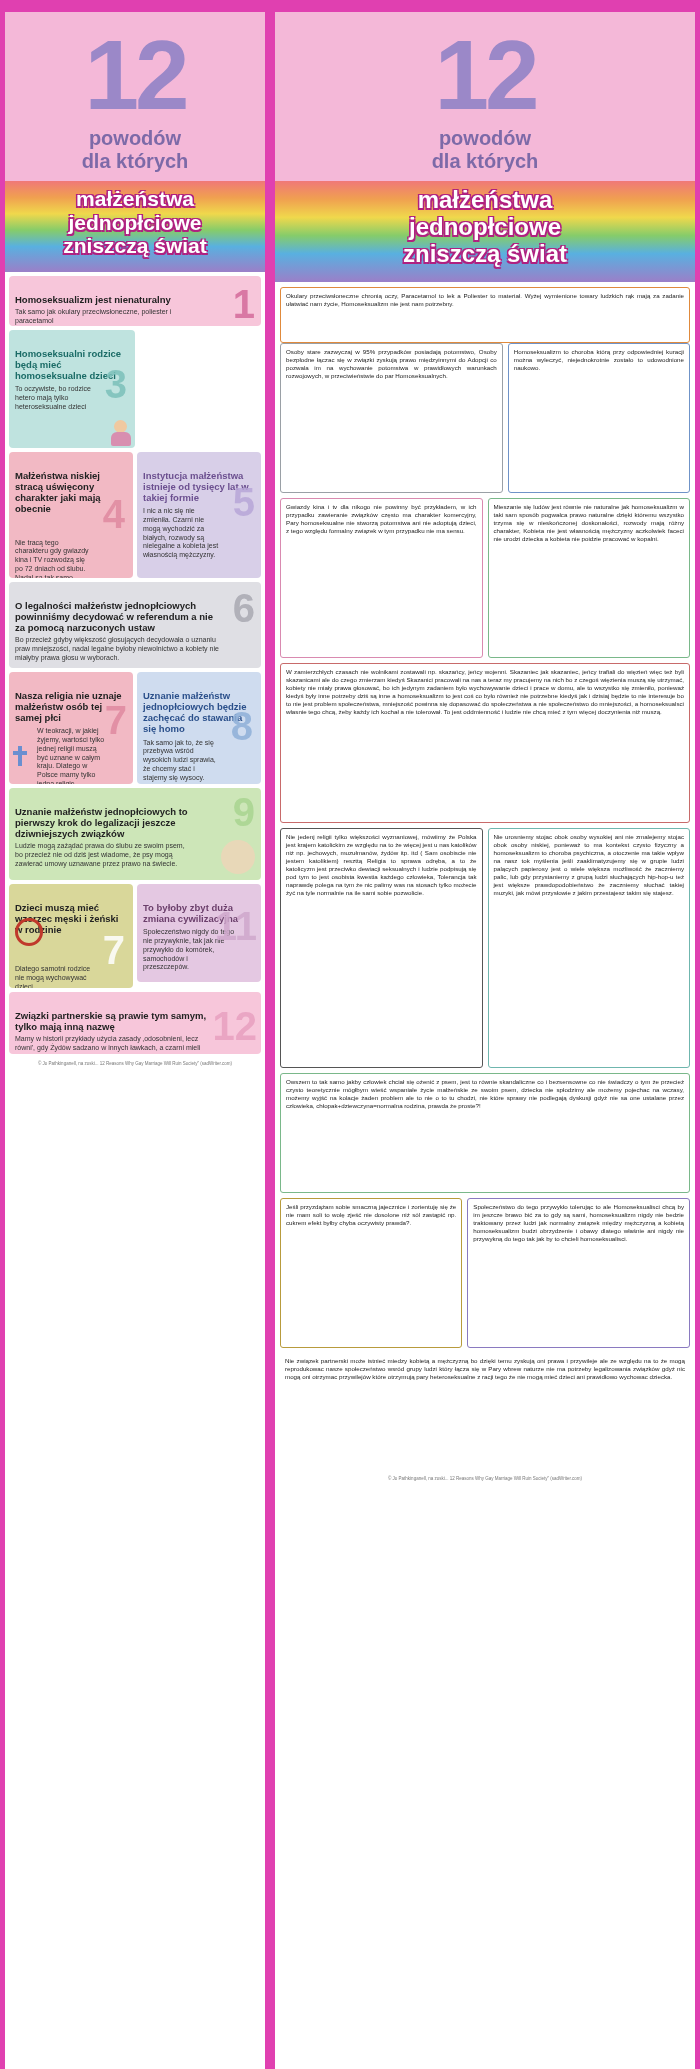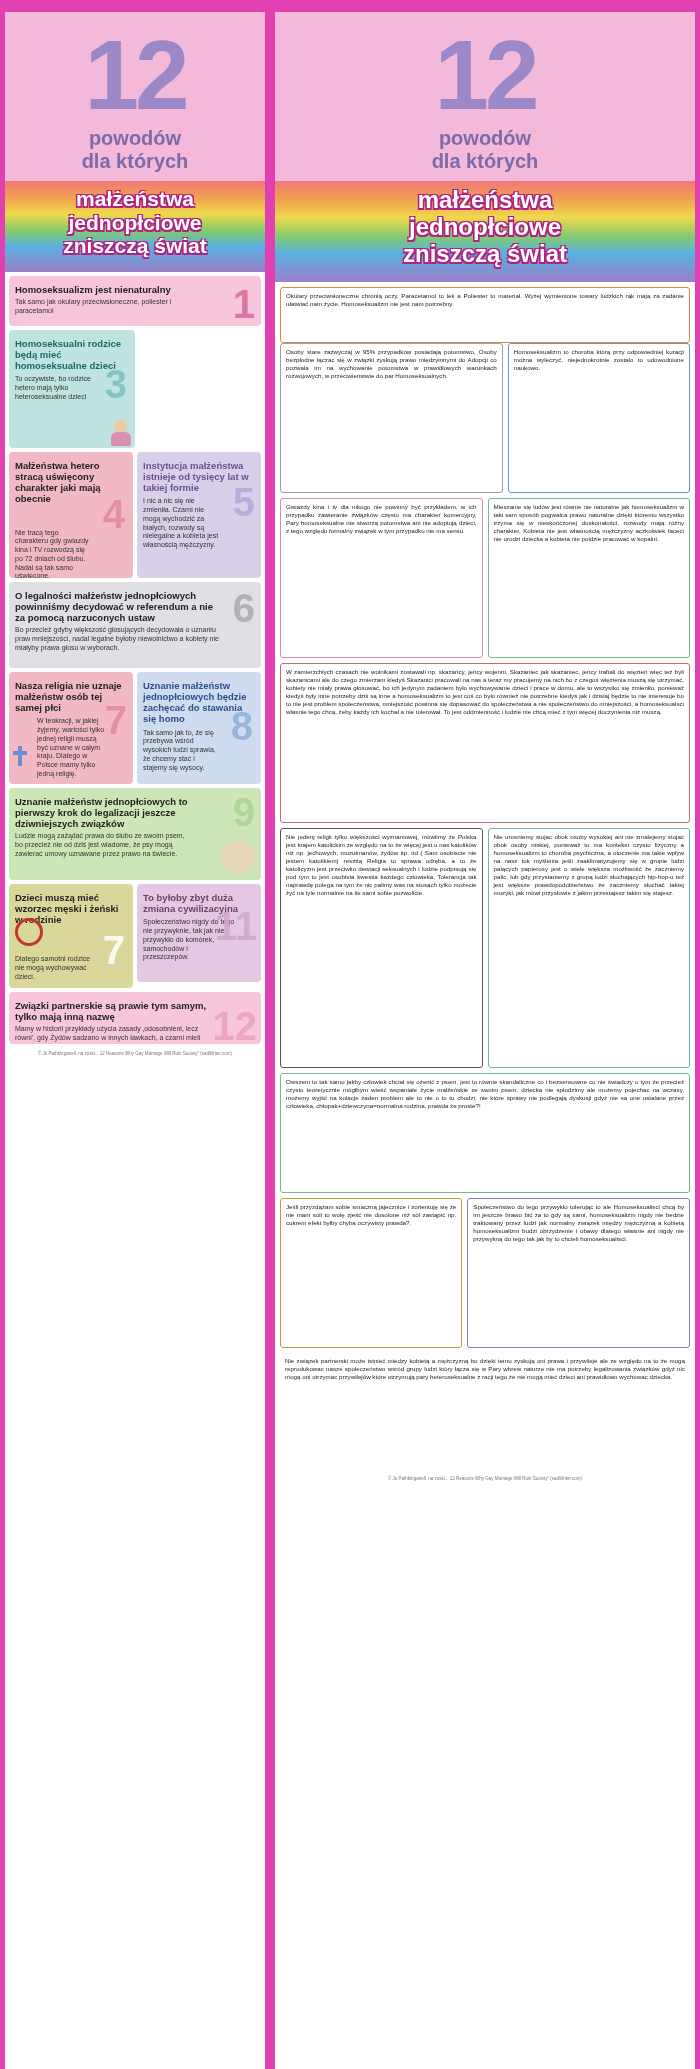--- a/index.html
+++ b/index.html
@@ -8,21 +8,21 @@
   .page.left{left:5px;}
   .page.right{left:275px;width:420px;}
   .hdr{background:#f4b8d8;text-align:center;padding:8px 0 0 0;position:relative;overflow:hidden;}
   .big12{font-size:98px;line-height:0.85;font-weight:bold;color:#9b88c8;letter-spacing:-4px;padding-top:14px;}
   .sub1{font-size:20px;font-weight:bold;color:#7d6aa8;line-height:1.15;margin-top:10px;}
   .rainbow{margin-top:8px;padding:6px 0 14px 0;
     background:linear-gradient(180deg,#f07878 0%,#f0a050 18%,#f0d84c 36%,#86cc6a 54%,#59b0e0 72%,#9b7fc8 100%);}
   .rainbow .l{font-size:21px;font-weight:bold;color:#ffffff;line-height:1.12;
     text-shadow:-1.5px -1.5px 0 #b02080,1.5px -1.5px 0 #b02080,-1.5px 1.5px 0 #b02080,1.5px 1.5px 0 #b02080;}
   .grid{padding:4px;}
-  .card{border-radius:4px;padding:8px 6px;box-sizing:border-box;position:relative;overflow:hidden;margin-bottom:4px;}
+  .card{border-radius:4px;padding:18px 6px;box-sizing:border-box;position:relative;overflow:hidden;margin-bottom:4px;}
   .ctitle{font-weight:bold;font-size:9.5px;line-height:1.18;color:#222;}
   .cbody{font-size:7px;line-height:1.25;color:#333;margin-top:3px;}
   .num{position:absolute;font-size:40px;font-weight:bold;color:#ffffff;opacity:.85;line-height:1;}
   .row{display:flex;gap:4px;}
   .row > .card{margin-bottom:4px;}
   .c-pink{background:#f7c6da;}
   .c-mint{background:#cfe8d8;}
   .c-teal{background:#bfe3df;}
   .c-lav{background:#d8cfe8;}
   .c-blue{background:#cfdcef;}
@@ -83,21 +83,21 @@
         <div class="num" style="right:8px;top:34px;color:#7cc0ba">3</div>
         <div class="avatar" style="right:3px;bottom:2px">
           <div class="head"></div>
             <div class="body" style="background:#d88fb0"></div>
         </div>
       </div>
     </div>
 
     <div class="row">
       <div class="card c-rose" style="width:50%;height:126px">
-        <div class="ctitle">Małżeństwa hetero stracą uświęcony charakter jaki mają obecnie</div>
+        <div class="ctitle">Małżeństwa niskiej stracą uświęcony charakter jaki mają obecnie</div>
         <div class="cbody" style="margin-top:24px;width:78px">Nie tracą tego charakteru gdy gwiazdy kina i TV rozwodzą się po 72 dniach od ślubu. Nadal są tak samo uświęcone.</div>
         <div class="num" style="right:8px;top:42px;color:#e08aa0">4</div>
       </div>
       <div class="card c-lav" style="width:50%;height:126px">
         <div class="ctitle" style="color:#6b4f8f">Instytucja małżeństwa istnieje od tysięcy lat w takiej formie</div>
         <div class="cbody" style="margin-top:4px;width:78px">I nic a nic się nie zmieniła. Czarni nie mogą wychodzić za białych, rozwody są nielegalne a kobieta jest własnością mężczyzny.</div>
         <div class="num" style="right:6px;top:30px;color:#b8a6d8">5</div>
       </div>
     </div>
 
@@ -138,21 +138,21 @@
         <div class="num" style="right:8px;bottom:18px;color:#ffffff">7</div>
         <div style="position:absolute;left:6px;top:34px;width:22px;height:22px;border-radius:50%;border:3px solid #c0392b"></div>
       </div>
       <div class="card c-plum" style="width:50%;height:98px">
         <div class="ctitle" style="color:#6b3f6b">To byłoby zbyt duża zmiana cywilizacyjna</div>
         <div class="cbody" style="margin-top:4px;width:92px">Społeczeństwo nigdy do tego nie przywyknie, tak jak nie przywykło do komórek, samochodów i przeszczepów.</div>
         <div class="num" style="right:4px;top:22px;color:#cfa8cc">11</div>
       </div>
     </div>
 
-    <div class="card c-pink" style="height:52px">
+    <div class="card c-pink" style="height:62px">
       <div class="ctitle" style="width:205px">Związki partnerskie są prawie tym samym, tylko mają inną nazwę</div>
       <div class="cbody" style="width:190px">Mamy w historii przykłady użycia zasady ‚odosobnieni, lecz równi', gdy Żydów sadzano w innych ławkach, a czarni mieli swoje WC.</div>
       <div class="num" style="right:4px;top:14px;color:#e8a0c0">12</div>
     </div>
 
     <div class="foot">© Jo Pathkinganell, na zoski... 12 Reasons Why Gay Marriage Will Ruin Society" (sadWriter.com)</div>
   </div>
 </div>
 
 <div class="page right">

